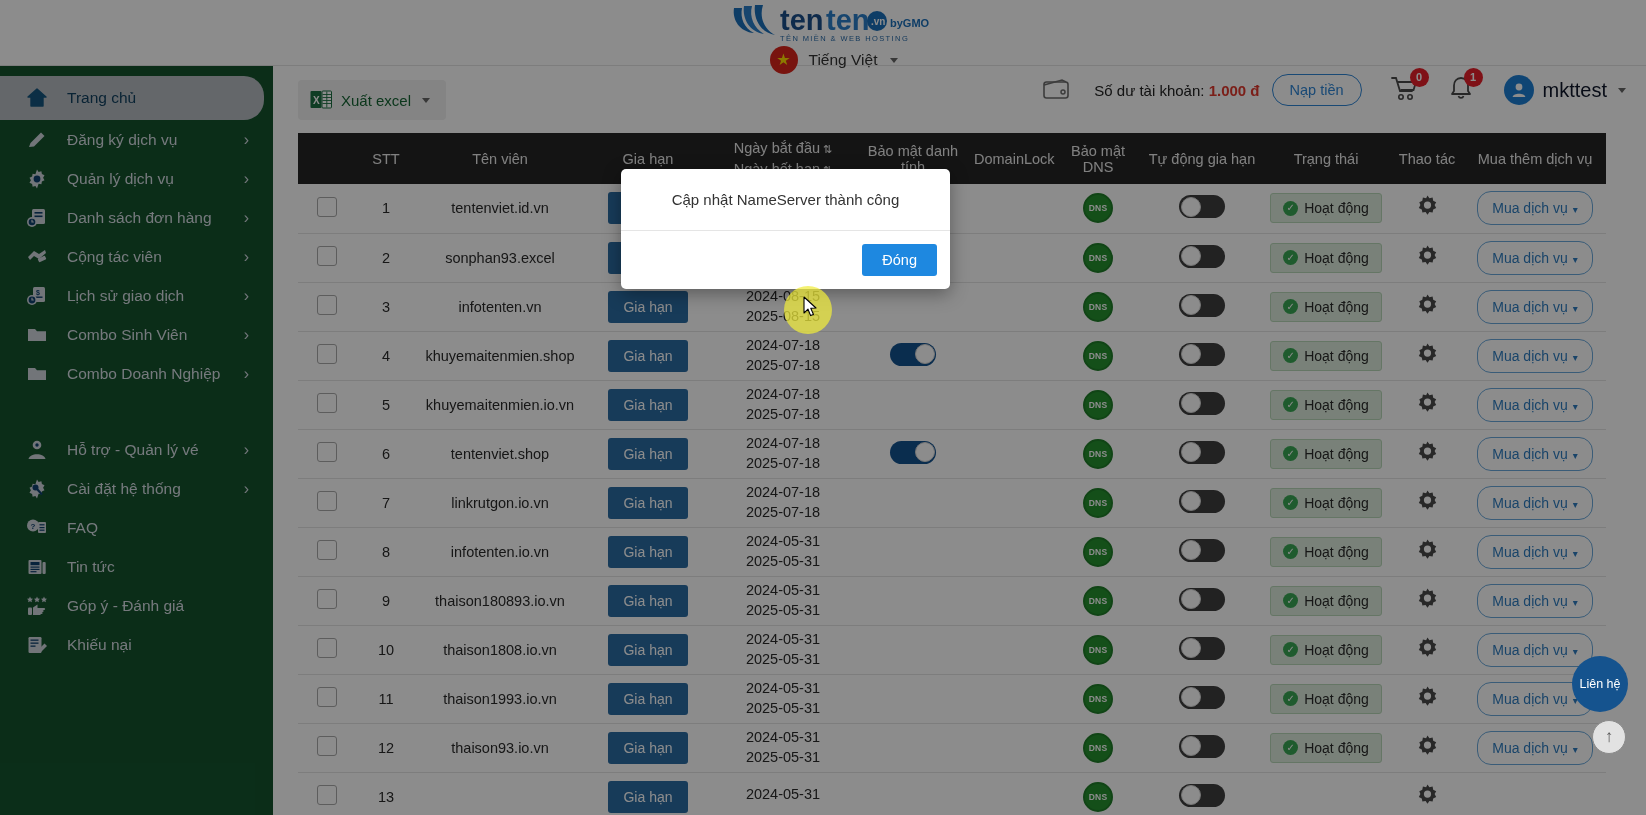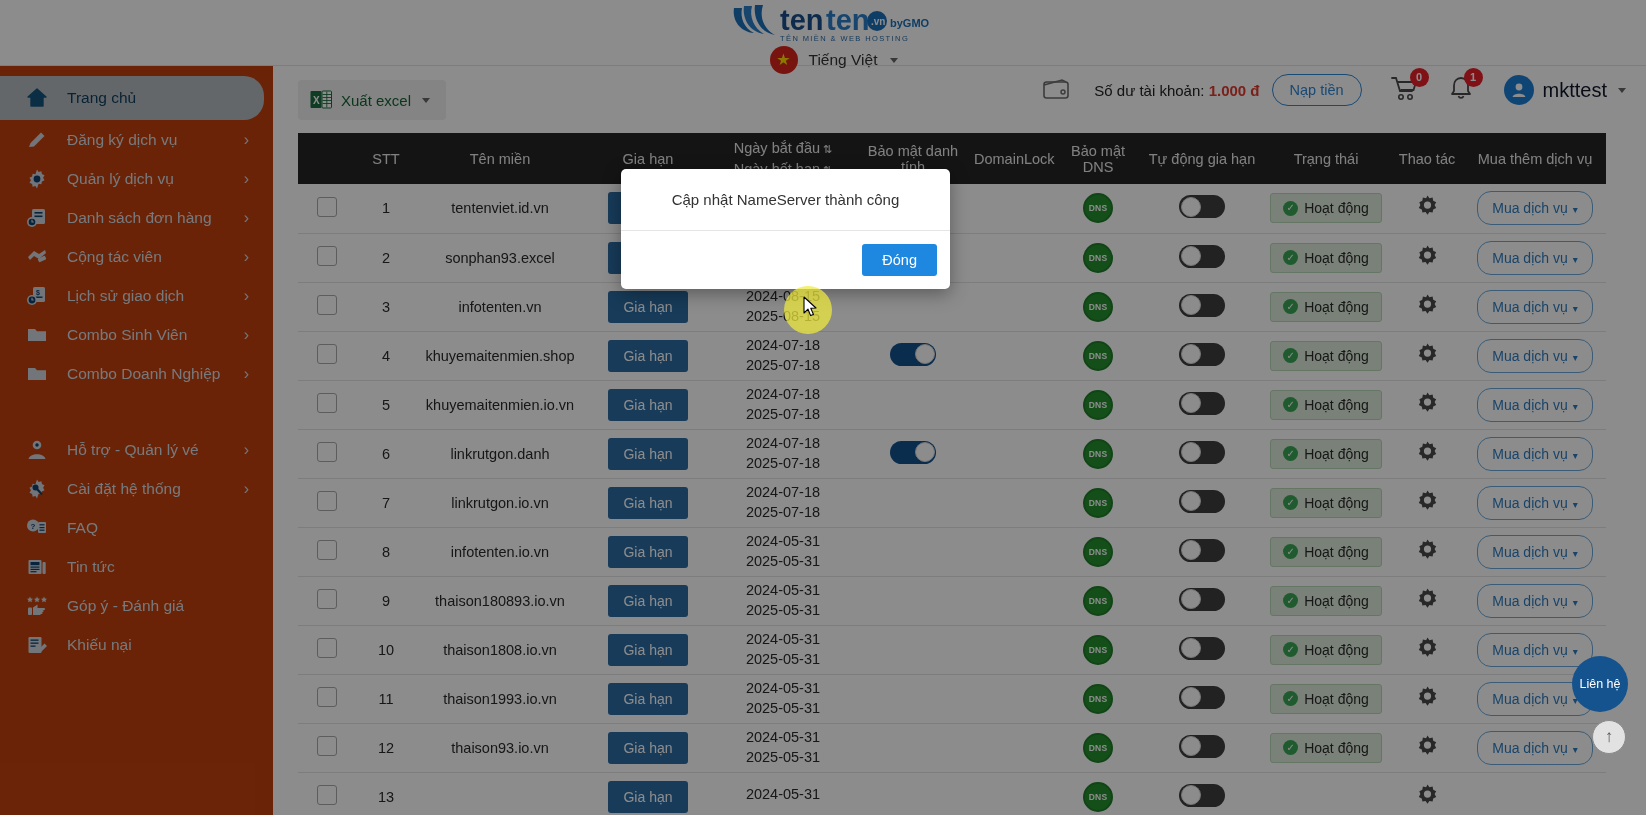--- a/index.html
+++ b/index.html
@@ -53,21 +53,21 @@
   .user-group { display: flex; align-items: center; gap: 9px; margin-left: 30px; cursor: pointer; }
   .avatar {
     width: 30px; height: 30px; border-radius: 50%; background: #1d7fd4;
     display: flex; align-items: center; justify-content: center;
   }
   .username { font-size: 20px; color: #0f172a; }
 
   
   .sidebar {
     position: absolute; top: 66px; left: 0; width: 273px; height: 749px;
-    background: #c2410c; z-index: 20; padding-top: 10px; overflow: hidden;
+    background: #14532d; z-index: 20; padding-top: 10px; overflow: hidden;
   }
   .side-item {
     display: flex; align-items: center; height: 39px; padding-left: 24px;
     color: #d7dde4; font-size: 15.5px; cursor: pointer; position: relative;
   }
   .side-item.active {
     background: #b6bcc2; color: #12405f;
     border-radius: 0 20px 20px 0; margin-right: 9px; height: 44px; font-weight: 500;
   }
   .side-icon { width: 26px; display: flex; align-items: center; justify-content: center; margin-right: 17px; }
@@ -473,21 +473,21 @@
           <col style="width:88px">
         <col style="width:120px">
           <col style="width:128px">
           <col style="width:74px">
           <col style="width:142px">
       </colgroup>
       <thead>
         <tr>
           <th></th>
           <th>STT</th>
-          <th>Tên miền</th>
+          <th>Tên viên</th>
           <th>Gia hạn</th>
           <th>
             <span class="th-two-line">
               <span><span>Ngày bắt đầu</span><span class="sort-arrows">⇅</span></span>
               <span><span>Ngày hết hạn</span><span class="sort-arrows">⇅</span></span>
             </span>
           </th>
           <th>Bảo mật danh tính</th>
           <th>DomainLock</th>
           <th>Bảo mật DNS</th>
@@ -629,21 +629,21 @@
                 <svg width="25" height="25" viewBox="0 0 25 25">
                   <path d="M12.5 1.5 l1.9 2.8 3.2-.7 .6 3.2 3 1.4-1.6 2.9 1.6 2.9-3 1.4-.6 3.2-3.2-.7-1.9 2.8-1.9-2.8-3.2 .7-.6-3.2-3-1.4 1.6-2.9L4.3 8.2l3-1.4 .6-3.2 3.2 .7Z" fill="#4a4a4a"></path>
                   <circle cx="12.5" cy="11.1" r="3.6" fill="#fff"></circle>
                 </svg>
               </span></td>
             <td><button class="btn-mua">Mua dịch vụ<span class="caret">▾</span></button></td>
           </tr>
           <tr>
             <td><span class="chk"></span></td>
             <td>6</td>
-            <td>linkrutgon.danh</td>
+            <td>tentenviet.shop</td>
             <td><button class="btn-giahan">Gia hạn</button></td>
             <td>
               <span class="dates">
                 <span>2024-07-18</span>
                 <span>2025-07-18</span>
               </span>
             </td>
             <td><span class="toggle on"><span class="knob"></span></span></td>
             <td></td>
             <td><span class="dns-badge">DNS</span></td>

